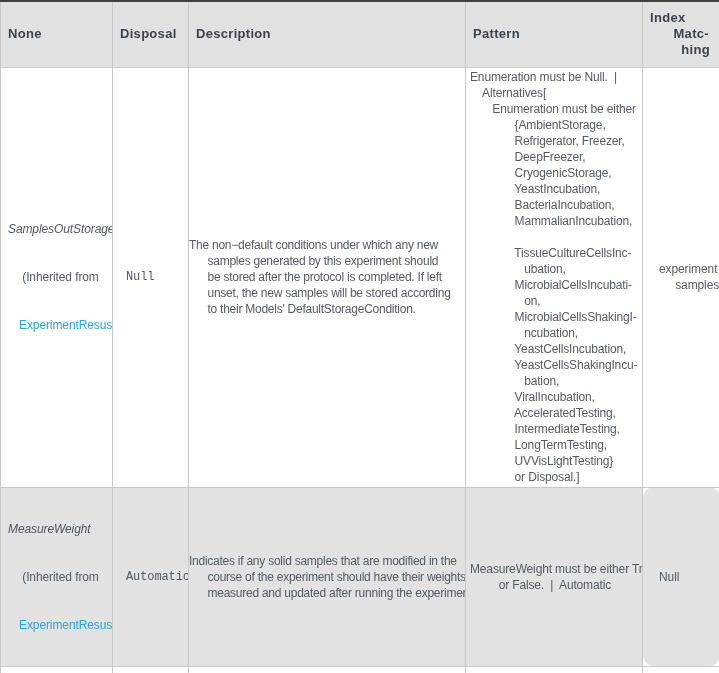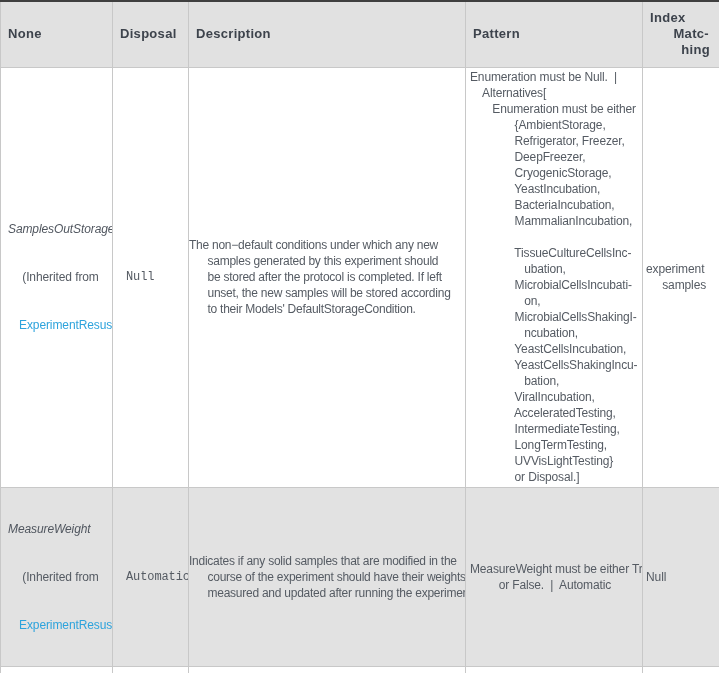--- a/index.html
+++ b/index.html
@@ -51,21 +51,21 @@
     letter-spacing: -0.1px;
   }
   .pre { white-space: pre; }
   .name-cell { padding-left: 7px; white-space: pre; }
   .name-cell .nm  { color: #50565f; font-style: italic; }
   .name-cell .inh { padding-left: 2px; text-align: center; }
   .name-cell .lnk { padding-left: 11px; color: #2da3dc; cursor: pointer; }
   .def-cell  { padding-left: 13px; font-family: Liberation Mono, monospace; }
   .desc-cell { padding-left: 0; padding-right: 2px; letter-spacing: -0.25px; }
   .pat-cell  { padding-left: 4px; padding-right: 2px; letter-spacing: -0.15px; }
-  .idx-cell  { padding-left: 3px; }
+  .idx-cell  { padding-left: 16px; border-radius: 11px; }
 </style>
 </head>
 <body>
 
 <div class="page">
   <table class="options">
     <colgroup>
       <col style="width:112px">
       <col style="width:76px">
       <col style="width:277px">

